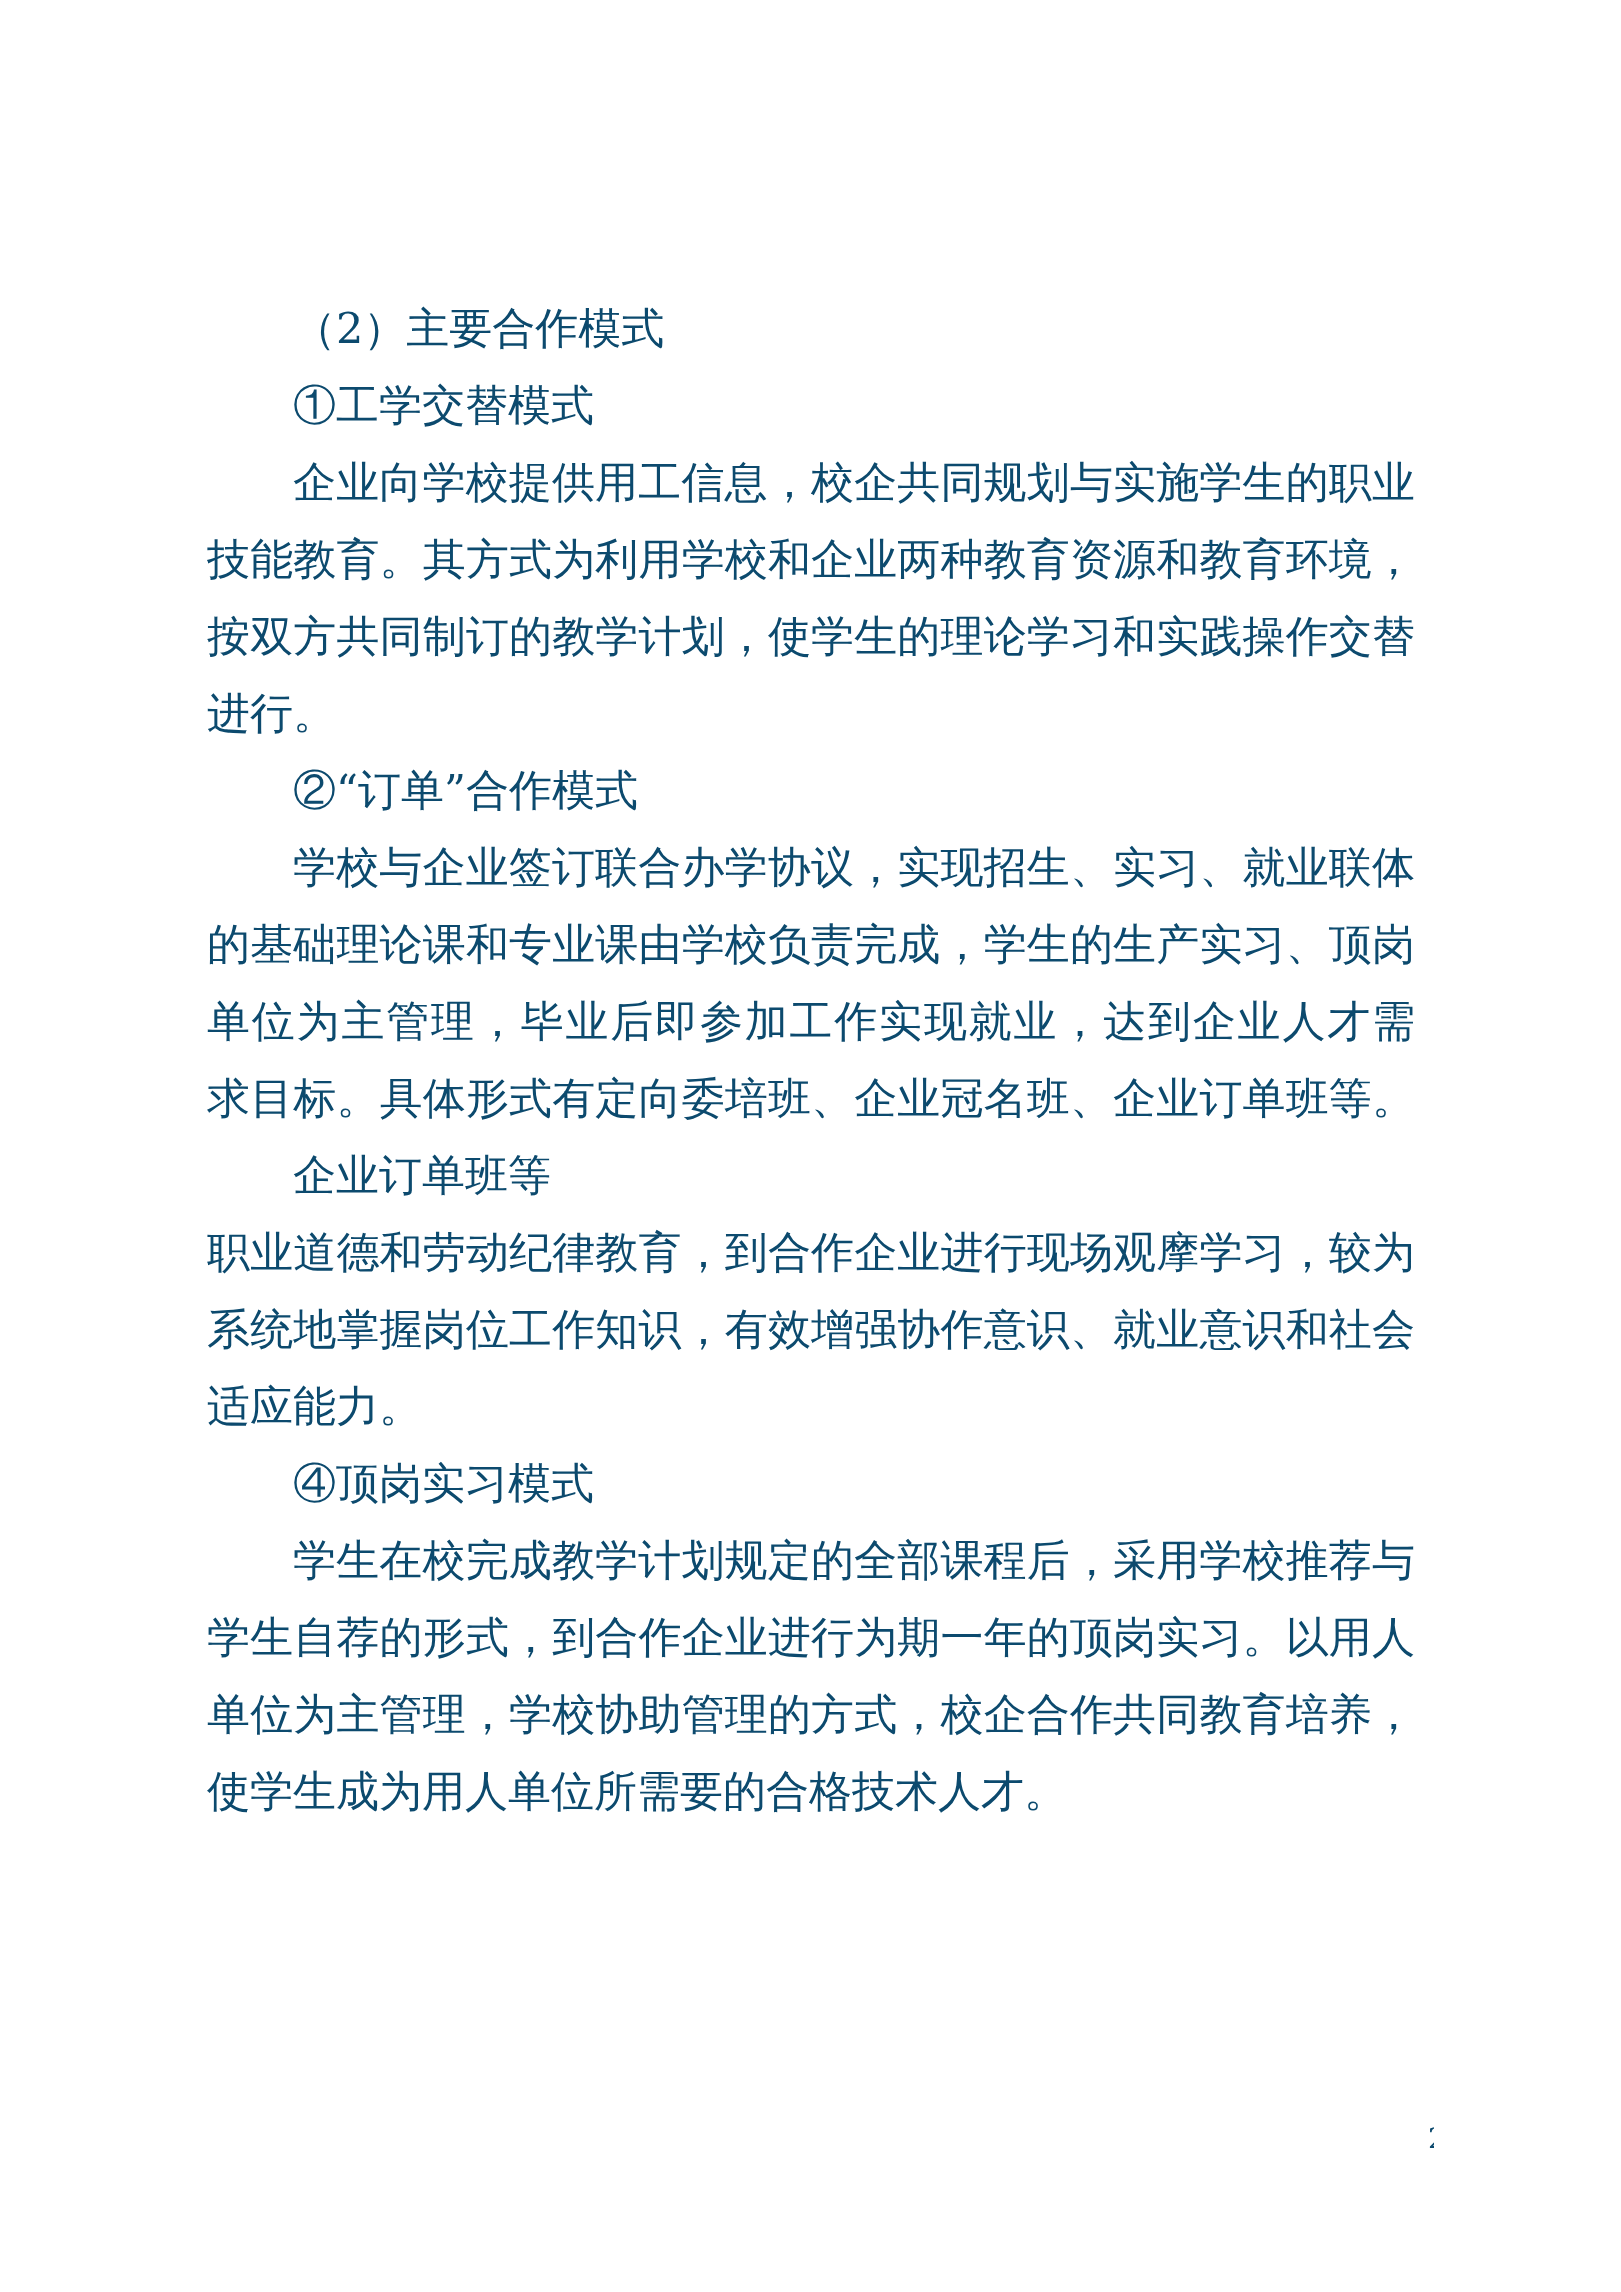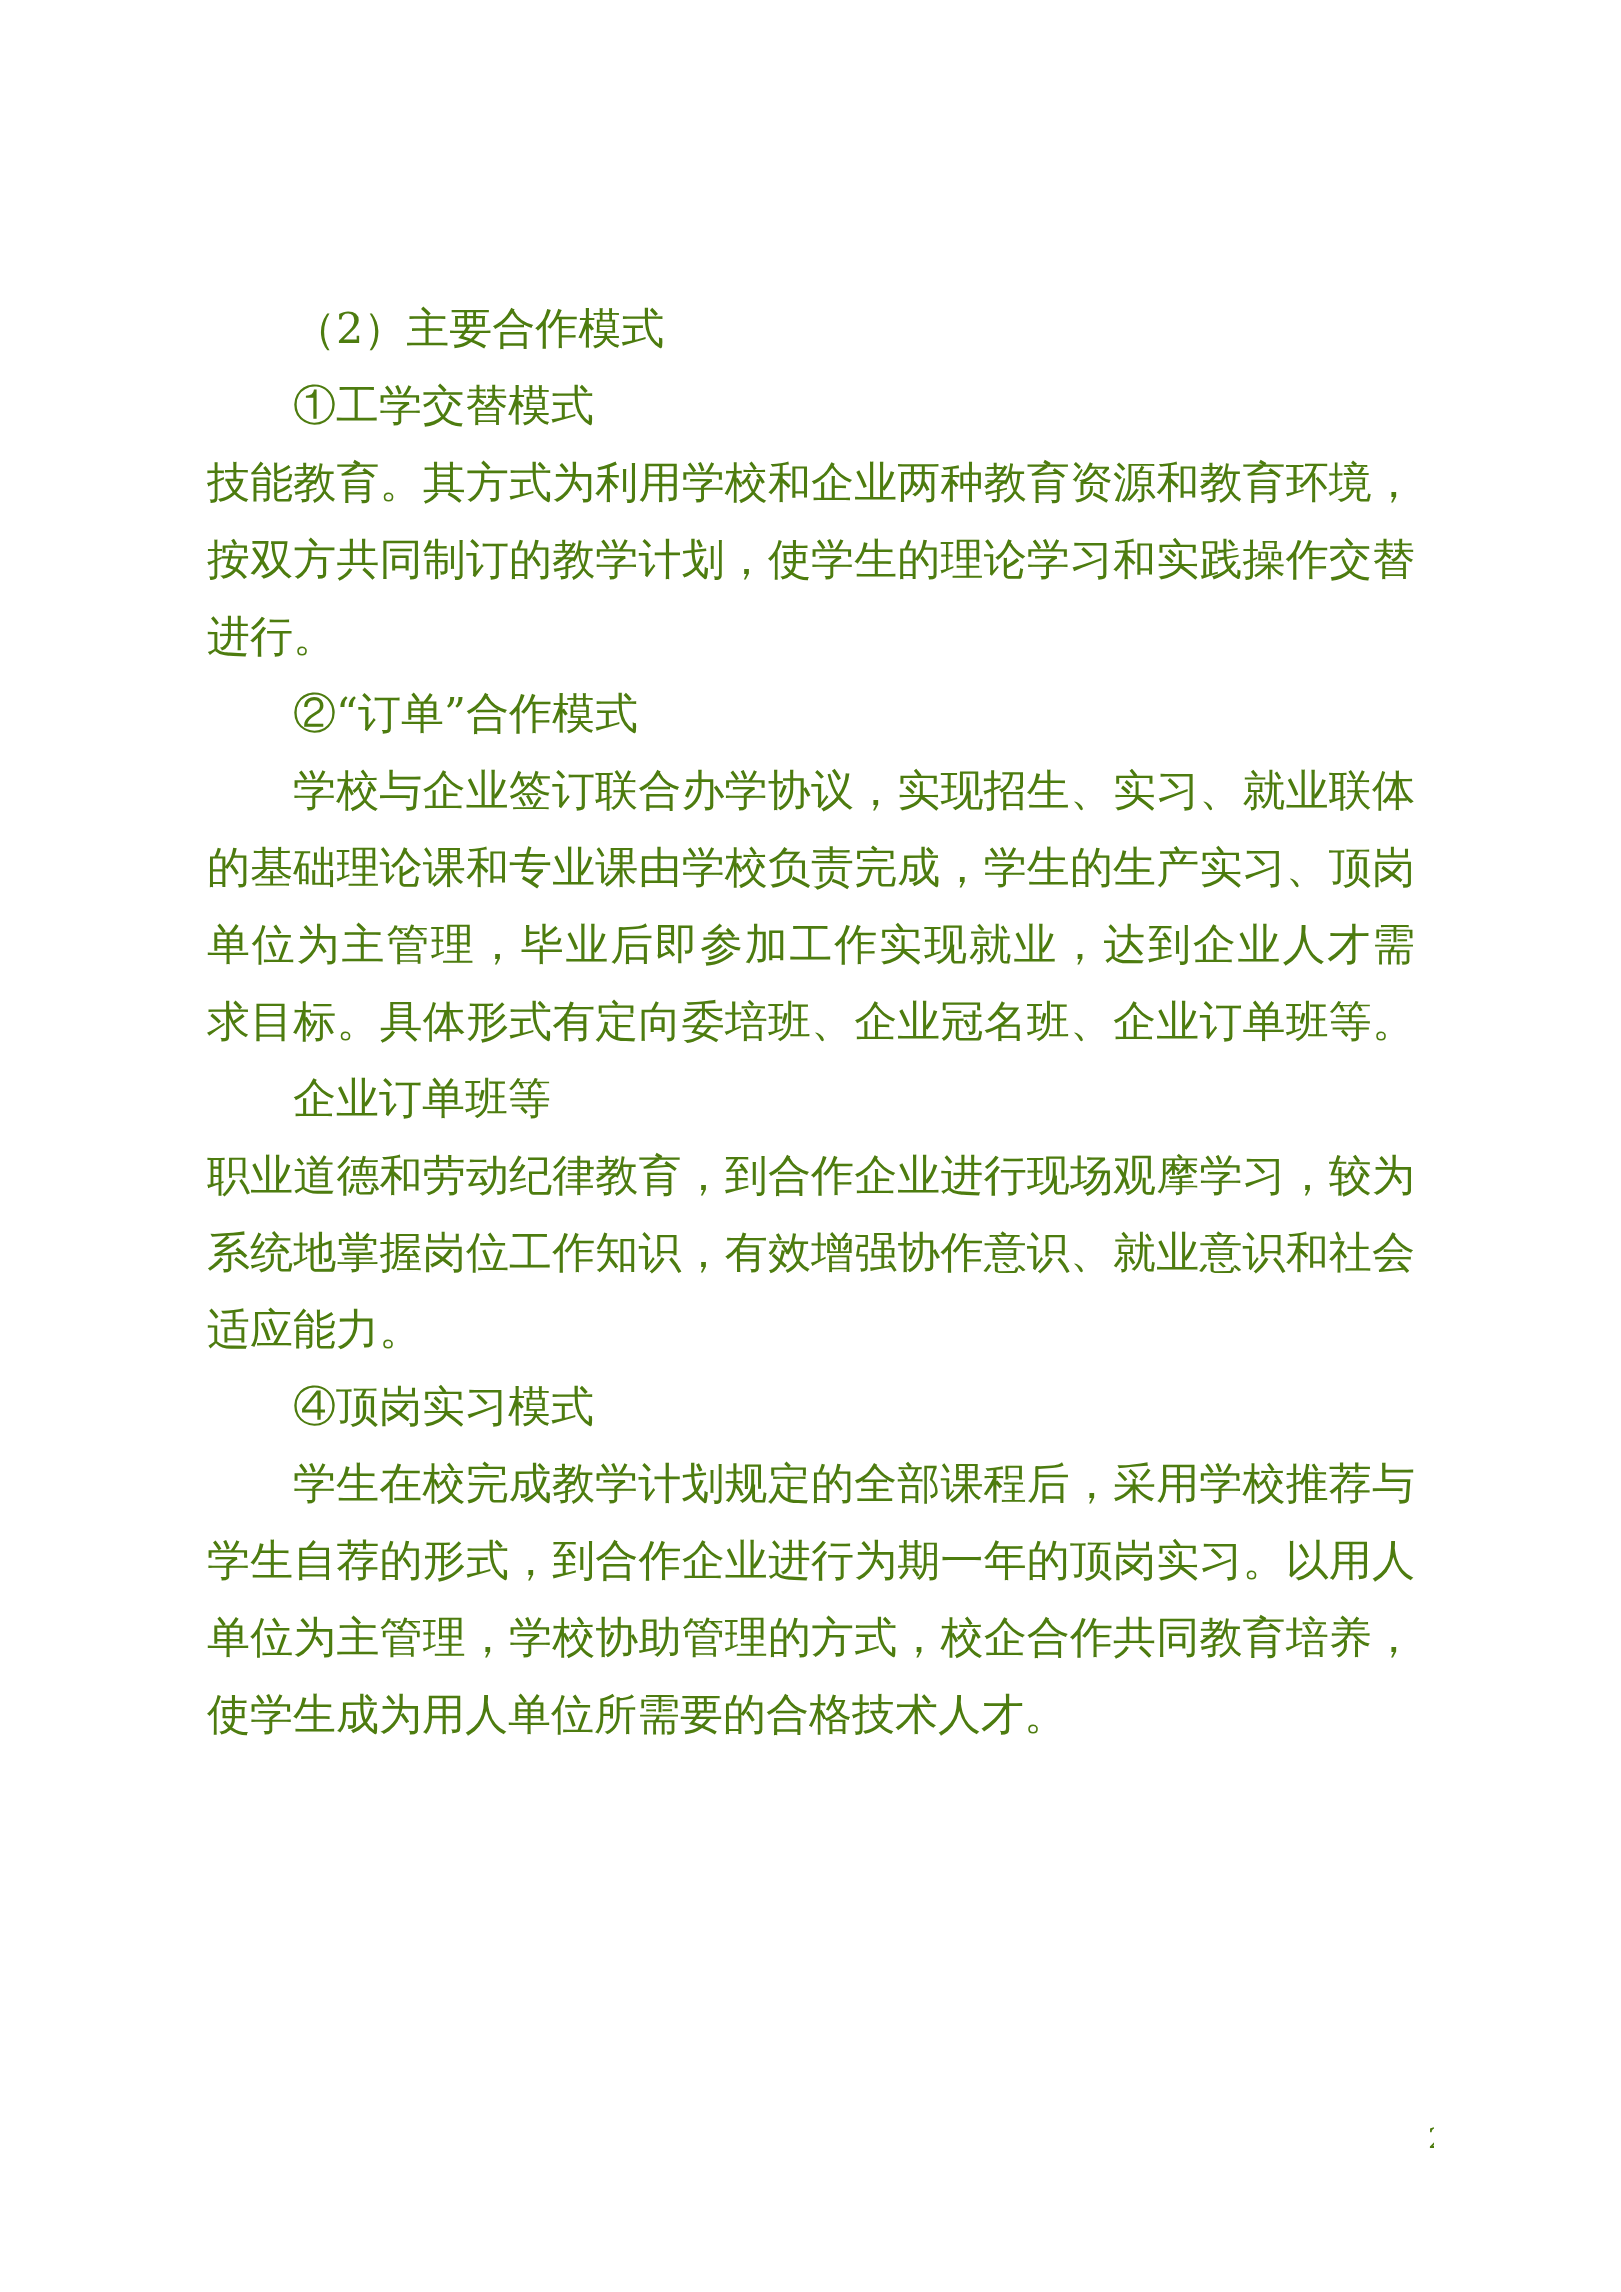--- a/index.html
+++ b/index.html
@@ -1,21 +1,21 @@
 <!DOCTYPE html>
 <html><head>
 <meta charset="utf-8">
 <style>
   html, body { margin: 0; padding: 0; background: #ffffff; }
   .page {
     position: relative;
     width: 1434px;
     height: 2293px;
     background: #ffffff;
-    color: #4d7c0f;
+    color: #0c4a6e;
     font-family: "DejaVu Serif", "Liberation Serif", serif;
     overflow: hidden;
   }
   .doc-body {
     position: absolute;
     left: 207px;
     top: 290px;
     width: 1208px;
   }
   .line {
@@ -41,20 +41,21 @@
     letter-spacing: 1px;
   }
 </style>
 </head>
 <body>
 
 <div class="page">
   <div class="doc-body">
     <div class="line indent">（2）主要合作模式</div>
     <div class="line indent">①工学交替模式</div>
+    <div class="line indent fill">企业向学校提供用工信息，校企共同规划与实施学生的职业</div>
     <div class="line fill">技能教育。其方式为利用学校和企业两种教育资源和教育环境，</div>
     <div class="line fill">按双方共同制订的教学计划，使学生的理论学习和实践操作交替</div>
     <div class="line">进行。</div>
     <div class="line indent">②“订单”合作模式</div>
     <div class="line indent fill">学校与企业签订联合办学协议，实现招生、实习、就业联体</div>
     <div class="line fill">的基础理论课和专业课由学校负责完成，学生的生产实习、顶岗</div>
     <div class="line fill">单位为主管理，毕业后即参加工作实现就业，达到企业人才需</div>
     <div class="line fill">求目标。具体形式有定向委培班、企业冠名班、企业订单班等。</div>
     <div class="line indent">企业订单班等</div>
     <div class="line fill">职业道德和劳动纪律教育，到合作企业进行现场观摩学习，较为</div>

